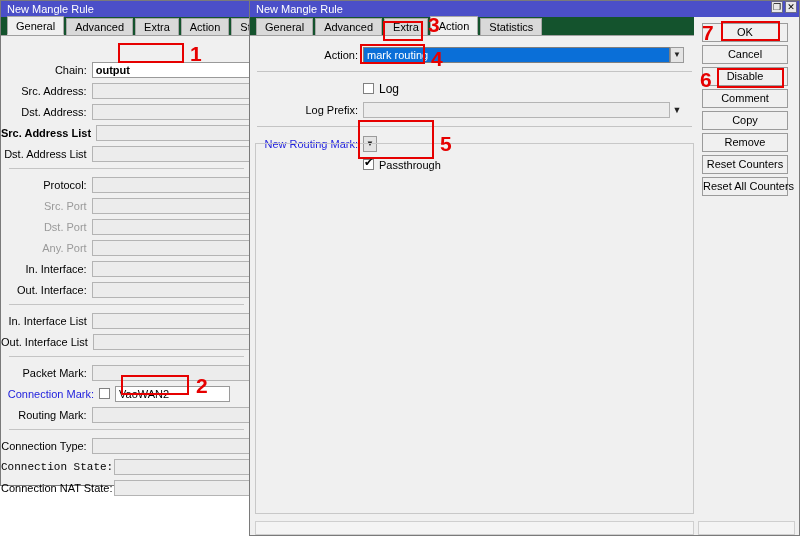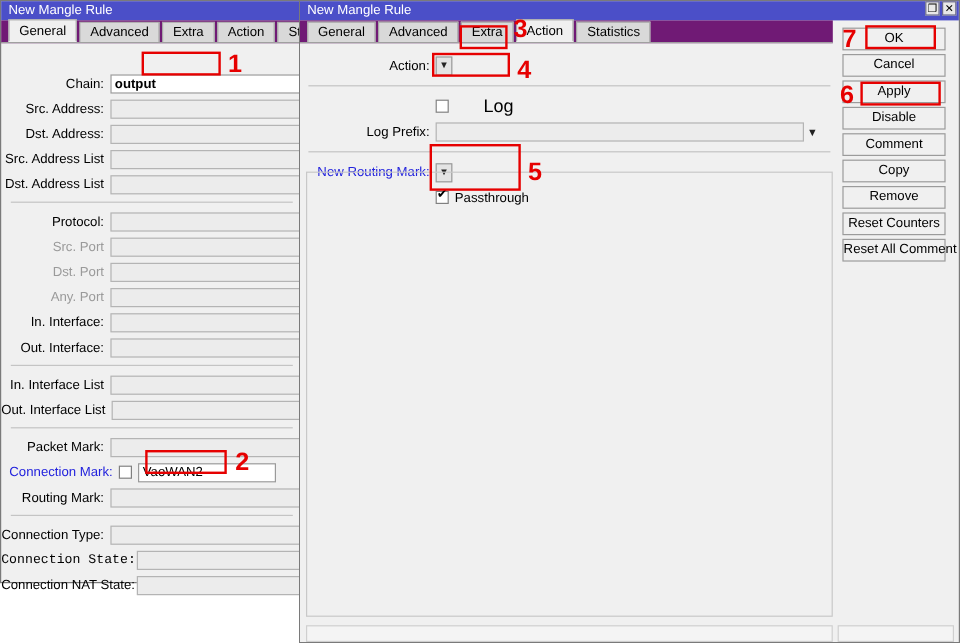--- a/index.html
+++ b/index.html
@@ -30,21 +30,21 @@
   .tb-btns{display:flex;gap:2px;padding-right:2px;}
   .tb-btn{
     width:12px;height:12px;background:#e8e8e8;border:1px solid #6a6a8a;
     color:#000;font-size:9px;line-height:10px;text-align:center;
     box-sizing:border-box;font-family:"Liberation Sans",sans-serif;
   }
 
   
   .tabs{
     display:flex;height:19px;align-items:flex-end;
-    padding-left:6px;background:#701a75;
+    padding-left:6px;background:#14532d;
     border-bottom:1px solid #a0a0a0;
     box-sizing:border-box;
   }
   .tab{
     height:17px;line-height:17px;padding:0 8px;
     background:#d9d9d9;border:1px solid #a8a8a8;border-bottom:none;
     margin-right:2px;font-size:11px;white-space:nowrap;
     box-sizing:border-box;position:relative;
   }
   .tab.active{background:#f0f0f0;height:19px;line-height:18px;border-bottom:1px solid #f0f0f0;}
@@ -194,21 +194,21 @@
       <div class="lbl" style="width:113px;">Src. Address:</div>
       <div class="fld" style="width:200px;"></div>
     </div>
 
     <div class="row">
       <div class="lbl" style="width:113px;">Dst. Address:</div>
       <div class="fld" style="width:200px;"></div>
     </div>
 
     <div class="row">
-      <div class="lbl" style="width:113px;">Src. Address List</div>
+      <div class="lbl" style="width:113px;font-weight:bold;">Src. Address List</div>
       <div class="fld" style="width:200px;"></div>
     </div>
 
     <div class="row">
       <div class="lbl" style="width:113px;">Dst. Address List</div>
       <div class="fld" style="width:200px;"></div>
     </div>
 
     <div class="sep"></div>
 
@@ -307,29 +307,30 @@
     <div class="tab">Advanced</div>
     <div class="tab">Extra</div>
     <div class="tab active">Action</div>
     <div class="tab">Statistics</div>
   </div>
 
   <div style="position:absolute;left:5px;top:36px;width:439px;height:470px;background:#f0f0f0;">
 
     <div class="row" style="margin-top:8px;">
       <div class="lbl" style="width:108px;">Action:</div>
+      <div class="fld sel" style="width:307px;">mark routing</div>
       <div class="arrowbtn">▼</div>
     </div>
 
     <div class="sep" style="margin:7px 2px 7px 2px;"></div>
 
     <div class="row">
       <div style="width:108px;"></div>
       <span class="chk"></span>
-      <span style="font-size:15px;margin-left:24px;">Log</span>
+      <span style="font-size:12px;">Log</span>
     </div>
 
     <div class="row">
       <div class="lbl" style="width:108px;">Log Prefix:</div>
       <div class="fld" style="width:307px;"></div>
       <div class="arrowflat">▼</div>
     </div>
 
     <div class="sep" style="margin:7px 2px 7px 2px;"></div>
 
@@ -347,27 +348,26 @@
   </div>
 
   <div class="panelbox" style="position:absolute;left:5px;top:142px;width:439px;height:371px;border:1px solid #c8c8c8;background:transparent;"></div>
 
   <div style="position:absolute;left:5px;bottom:0px;width:439px;height:14px;background:#f4f4f4;border:1px solid #cfcfcf;box-sizing:border-box;"></div>
   <div style="position:absolute;left:448px;bottom:0px;width:97px;height:14px;background:#f4f4f4;border:1px solid #cfcfcf;box-sizing:border-box;"></div>
 
   <div class="btncol" style="left:452px;top:22px;width:86px;">
     <div class="btn">OK</div>
     <div class="btn">Cancel</div>
-    <div class="btn">Apply</div>
     <div class="btn">Disable</div>
     <div class="btn">Comment</div>
     <div class="btn">Copy</div>
     <div class="btn">Remove</div>
     <div class="btn">Reset Counters</div>
-    <div class="btn">Reset All Comment</div>
+    <div class="btn">Reset All Counters</div>
   </div>
 </div>
 
 <div class="redbox" style="left:118px;top:43px;width:66px;height:20px;"></div>
 <div class="rednum" style="left:190px;top:43px;font-size:21px;">1</div>
 
 <div class="redbox" style="left:121px;top:375px;width:68px;height:20px;"></div>
 <div class="rednum" style="left:196px;top:375px;font-size:21px;">2</div>
 
 <div class="redbox" style="left:383px;top:21px;width:40px;height:20px;"></div>

